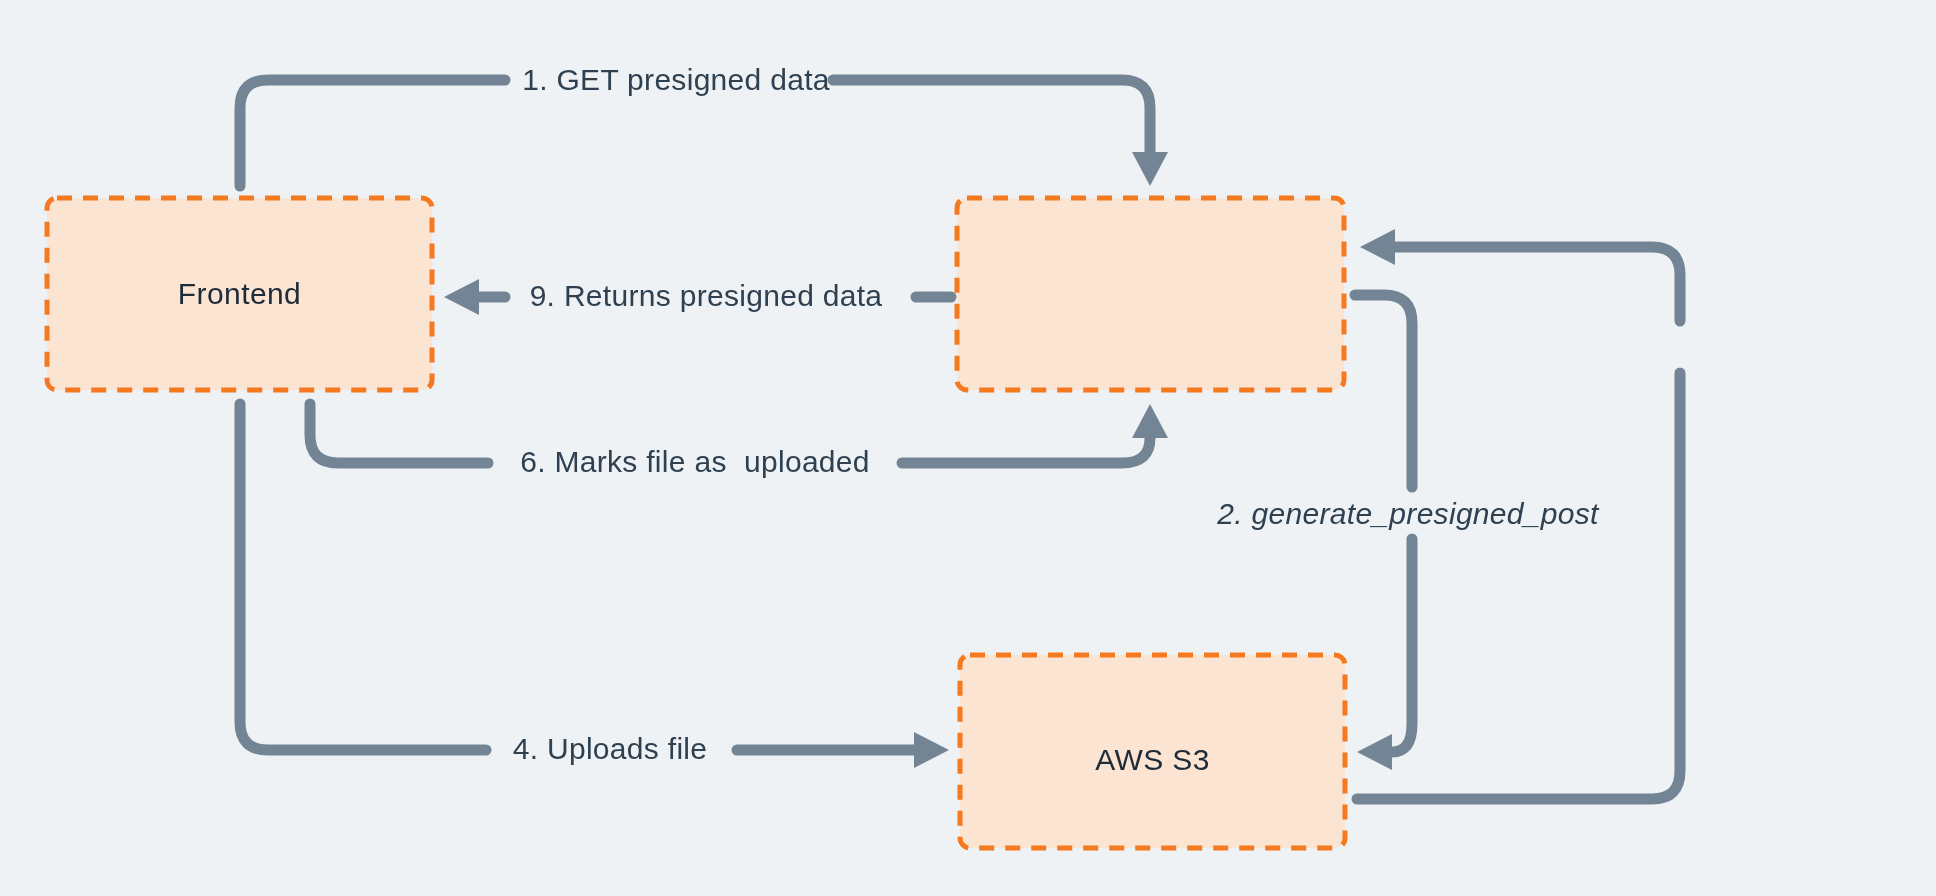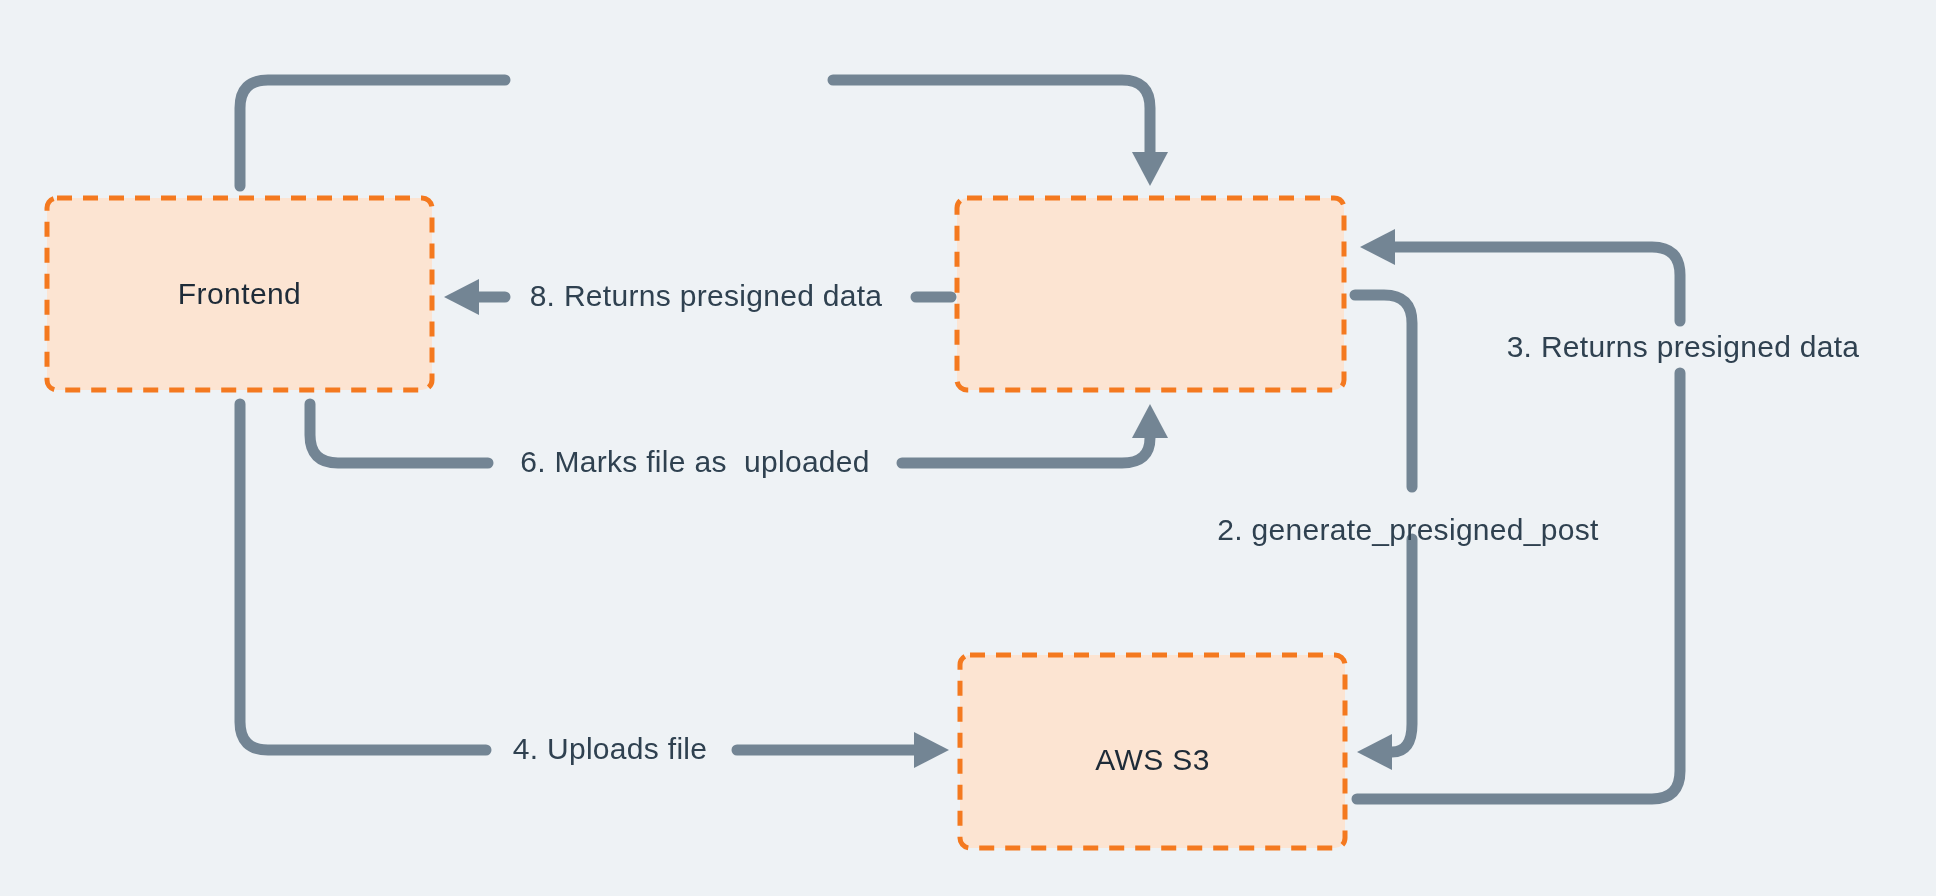--- a/index.html
+++ b/index.html
@@ -26,21 +26,21 @@
     font-size:30px;
     letter-spacing:0.3px;
     white-space:pre;
   }
   .node-frontend{left:47px;top:198px;width:385px;height:192px;}
   .node-django{left:957px;top:198px;width:387px;height:192px;}
   .node-aws{left:960px;top:663px;width:385px;height:193px;}
   .lbl-1{left:676px;top:80px;}
   .lbl-4{left:706px;top:296px;}
   .lbl-6{left:695px;top:462px;}
-  .lbl-2{left:1408px;top:530px;}
+  .lbl-2{left:1408px;top:514px;font-style:italic;}
   .lbl-3{left:1683px;top:347px;}
   .lbl-5{left:610px;top:749px;}
 </style>
 </head>
 <body>
 
 <div id="canvas">
 
   <svg id="wires" viewBox="0 0 1936 896" width="1936" height="896" fill="none" stroke="#738594" stroke-width="11" stroke-linecap="round">
 
@@ -69,19 +69,19 @@
     <polygon fill="#738594" stroke="none" points="914,732 914,768 949,750"></polygon>
   </svg>
 
   <div class="node node-frontend">
     <span>Frontend</span>
   </div>
   <div class="node node-aws">
     <span>AWS S3</span>
   </div>
 
+  <div class="edge-label lbl-1">1. GET presigned data</div>
   <div class="edge-label lbl-2">2. generate_presigned_post</div>
-  <div class="edge-label lbl-3">3. Returns presigned data</div>
-  <div class="edge-label lbl-4">8. Returns presigned data</div>
+  <div class="edge-label lbl-4">9. Returns presigned data</div>
   <div class="edge-label lbl-5">4. Uploads file</div>
   <div class="edge-label lbl-6">6. Marks file as  uploaded</div>
 
 </div>
 
 </body></html>

